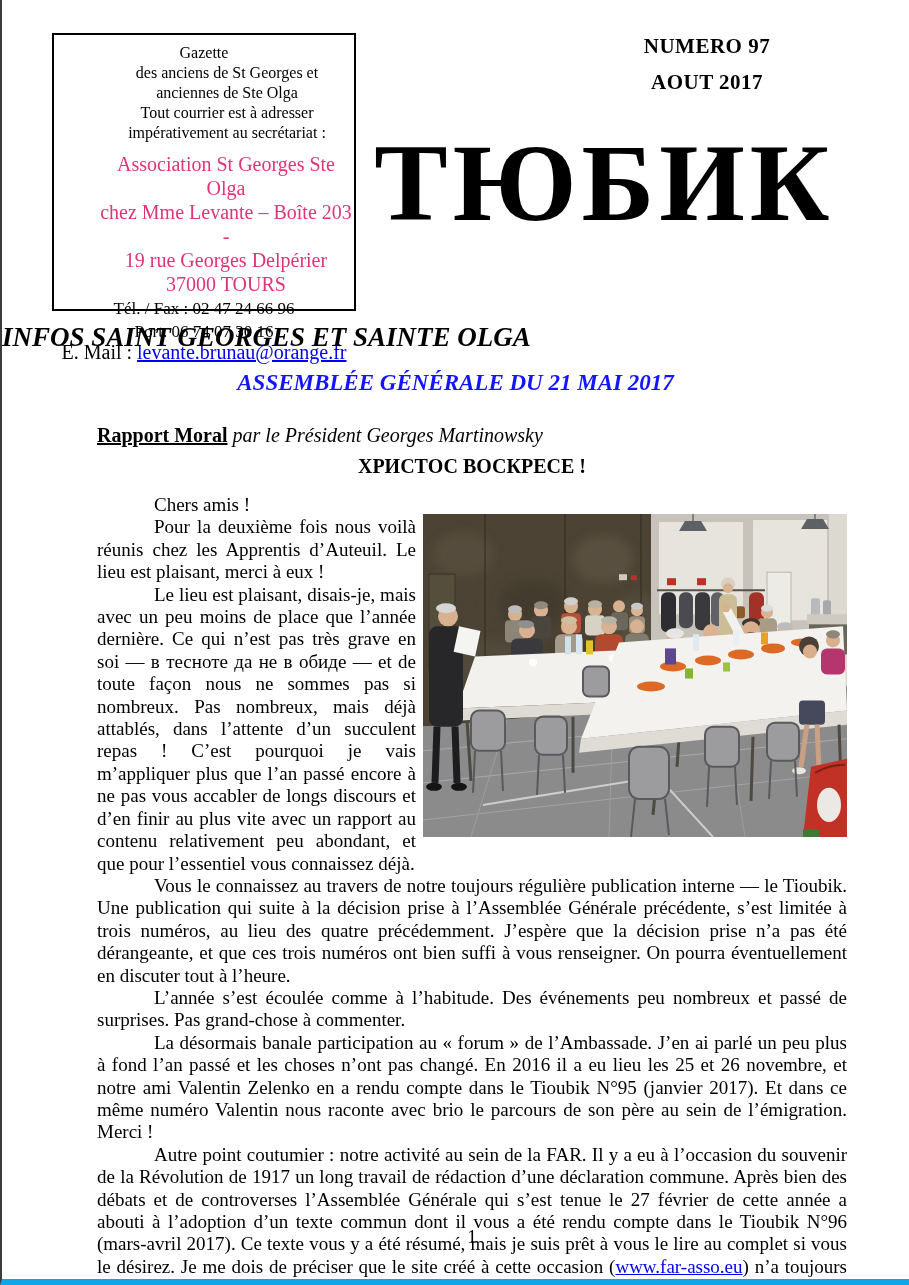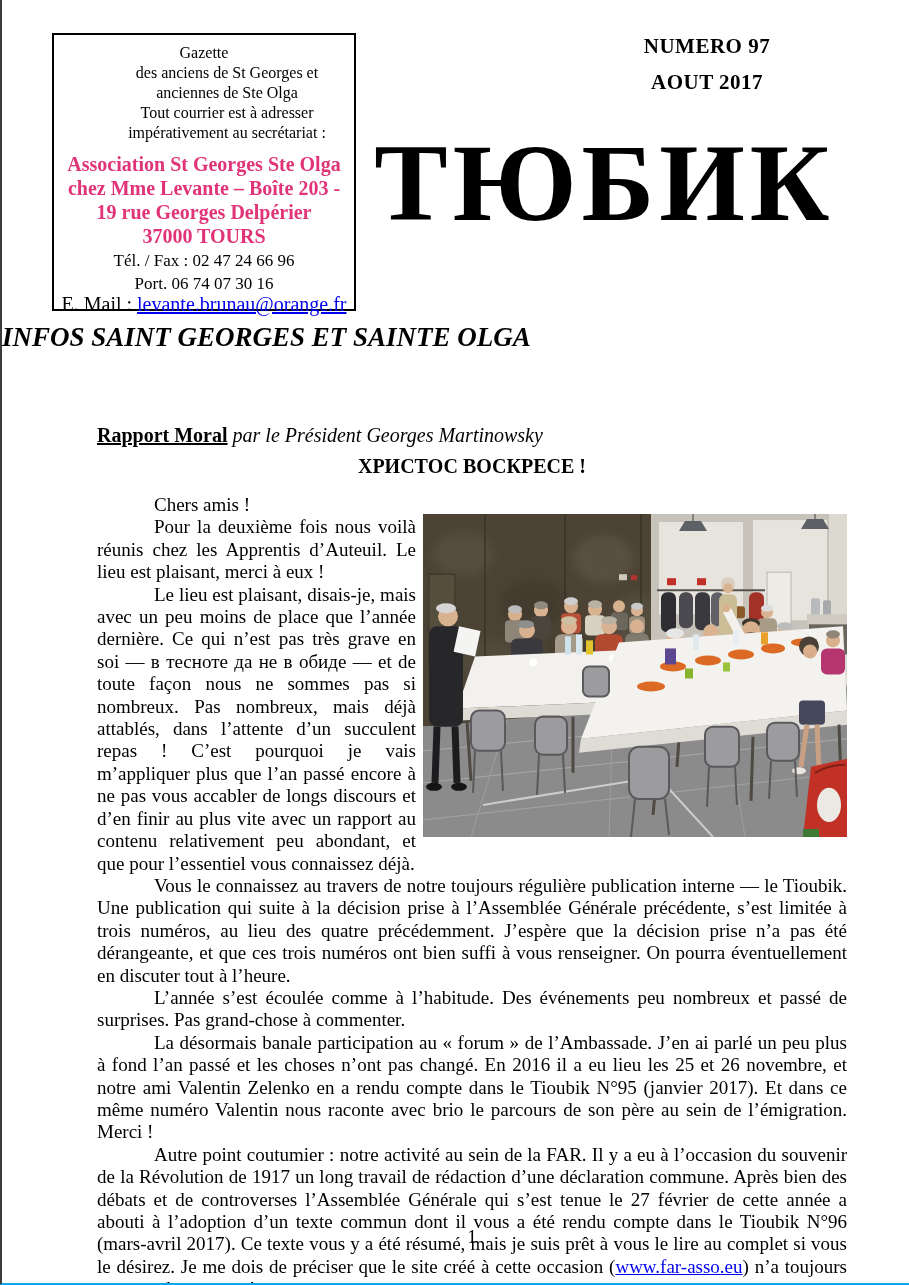--- a/index.html
+++ b/index.html
@@ -1,28 +1,28 @@
 <!DOCTYPE html>
 <html lang="fr"><head>
 <meta charset="utf-8">
 <style>
   html,body{margin:0;padding:0;background:#ffffff;}
   #page{
     position:relative;width:909px;height:1285px;background:#ffffff;overflow:hidden;
     font-family:"Liberation Serif","DejaVu Serif",serif;color:#000;
-    border-left:2px solid #3c3c3c;border-bottom:2px solid #0ea5e9;box-sizing:border-box;
+    border-left:2px solid #3c3c3c;border-bottom:6px solid #0ea5e9;box-sizing:border-box;
   }
   
   .gazette-box{
     position:absolute;left:50px;top:33px;width:304px;height:278px;box-sizing:border-box;
     border:2px solid #000;text-align:center;padding-top:8px;
   }
   .gz-line{font-size:16px;line-height:20px;padding-left:46px;}
   .gz-title{font-size:16px;line-height:20px;}
-  .gz-address{margin-top:9px;font-weight:bold;font-size:20px;line-height:24px;color:#e03378;}
+  .gz-address{margin-top:9px;font-weight:normal;font-size:20px;line-height:24px;color:#e03378;padding-left:44px;}
   .gz-phone{font-size:17px;line-height:21px;margin-top:2px;}
   .gz-email{font-size:20px;line-height:20px;}
   .gz-email a{color:#0000ee;text-decoration:underline;cursor:pointer;}
   
   .issue{
     position:absolute;left:565px;top:28px;width:280px;text-align:center;
     font-weight:bold;font-size:21px;line-height:36px;letter-spacing:.5px;
   }
   
   .big-title{
@@ -78,20 +78,21 @@
   </div>
 
   <div class="issue">
     <div>NUMERO 97</div>
     <div>AOUT 2017</div>
   </div>
 
   <div class="big-title">ТЮБИК</div>
 
   <div class="h-infos">INFOS SAINT GEORGES ET SAINTE OLGA</div>
+  <div class="h-assembly" style="color: rgb(20, 20, 255);">ASSEMBLÉE GÉNÉRALE DU 21 MAI 2017</div>
   <div class="report-line"><span class="rt">Rapport Moral</span><span class="ra"> par le Président Georges Martinowsky</span></div>
   <div class="h-greeting">ХРИСТОС ВОСКРЕСЕ !</div>
 
   <div class="body-text" id="report-body">
     <figure class="photo">
       <svg viewBox="0 0 424 322" preserveAspectRatio="none">
         <defs>
             <filter id="soft" x="-30%" y="-30%" width="160%" height="160%">
               <feGaussianBlur stdDeviation="5"></feGaussianBlur>
             </filter>

